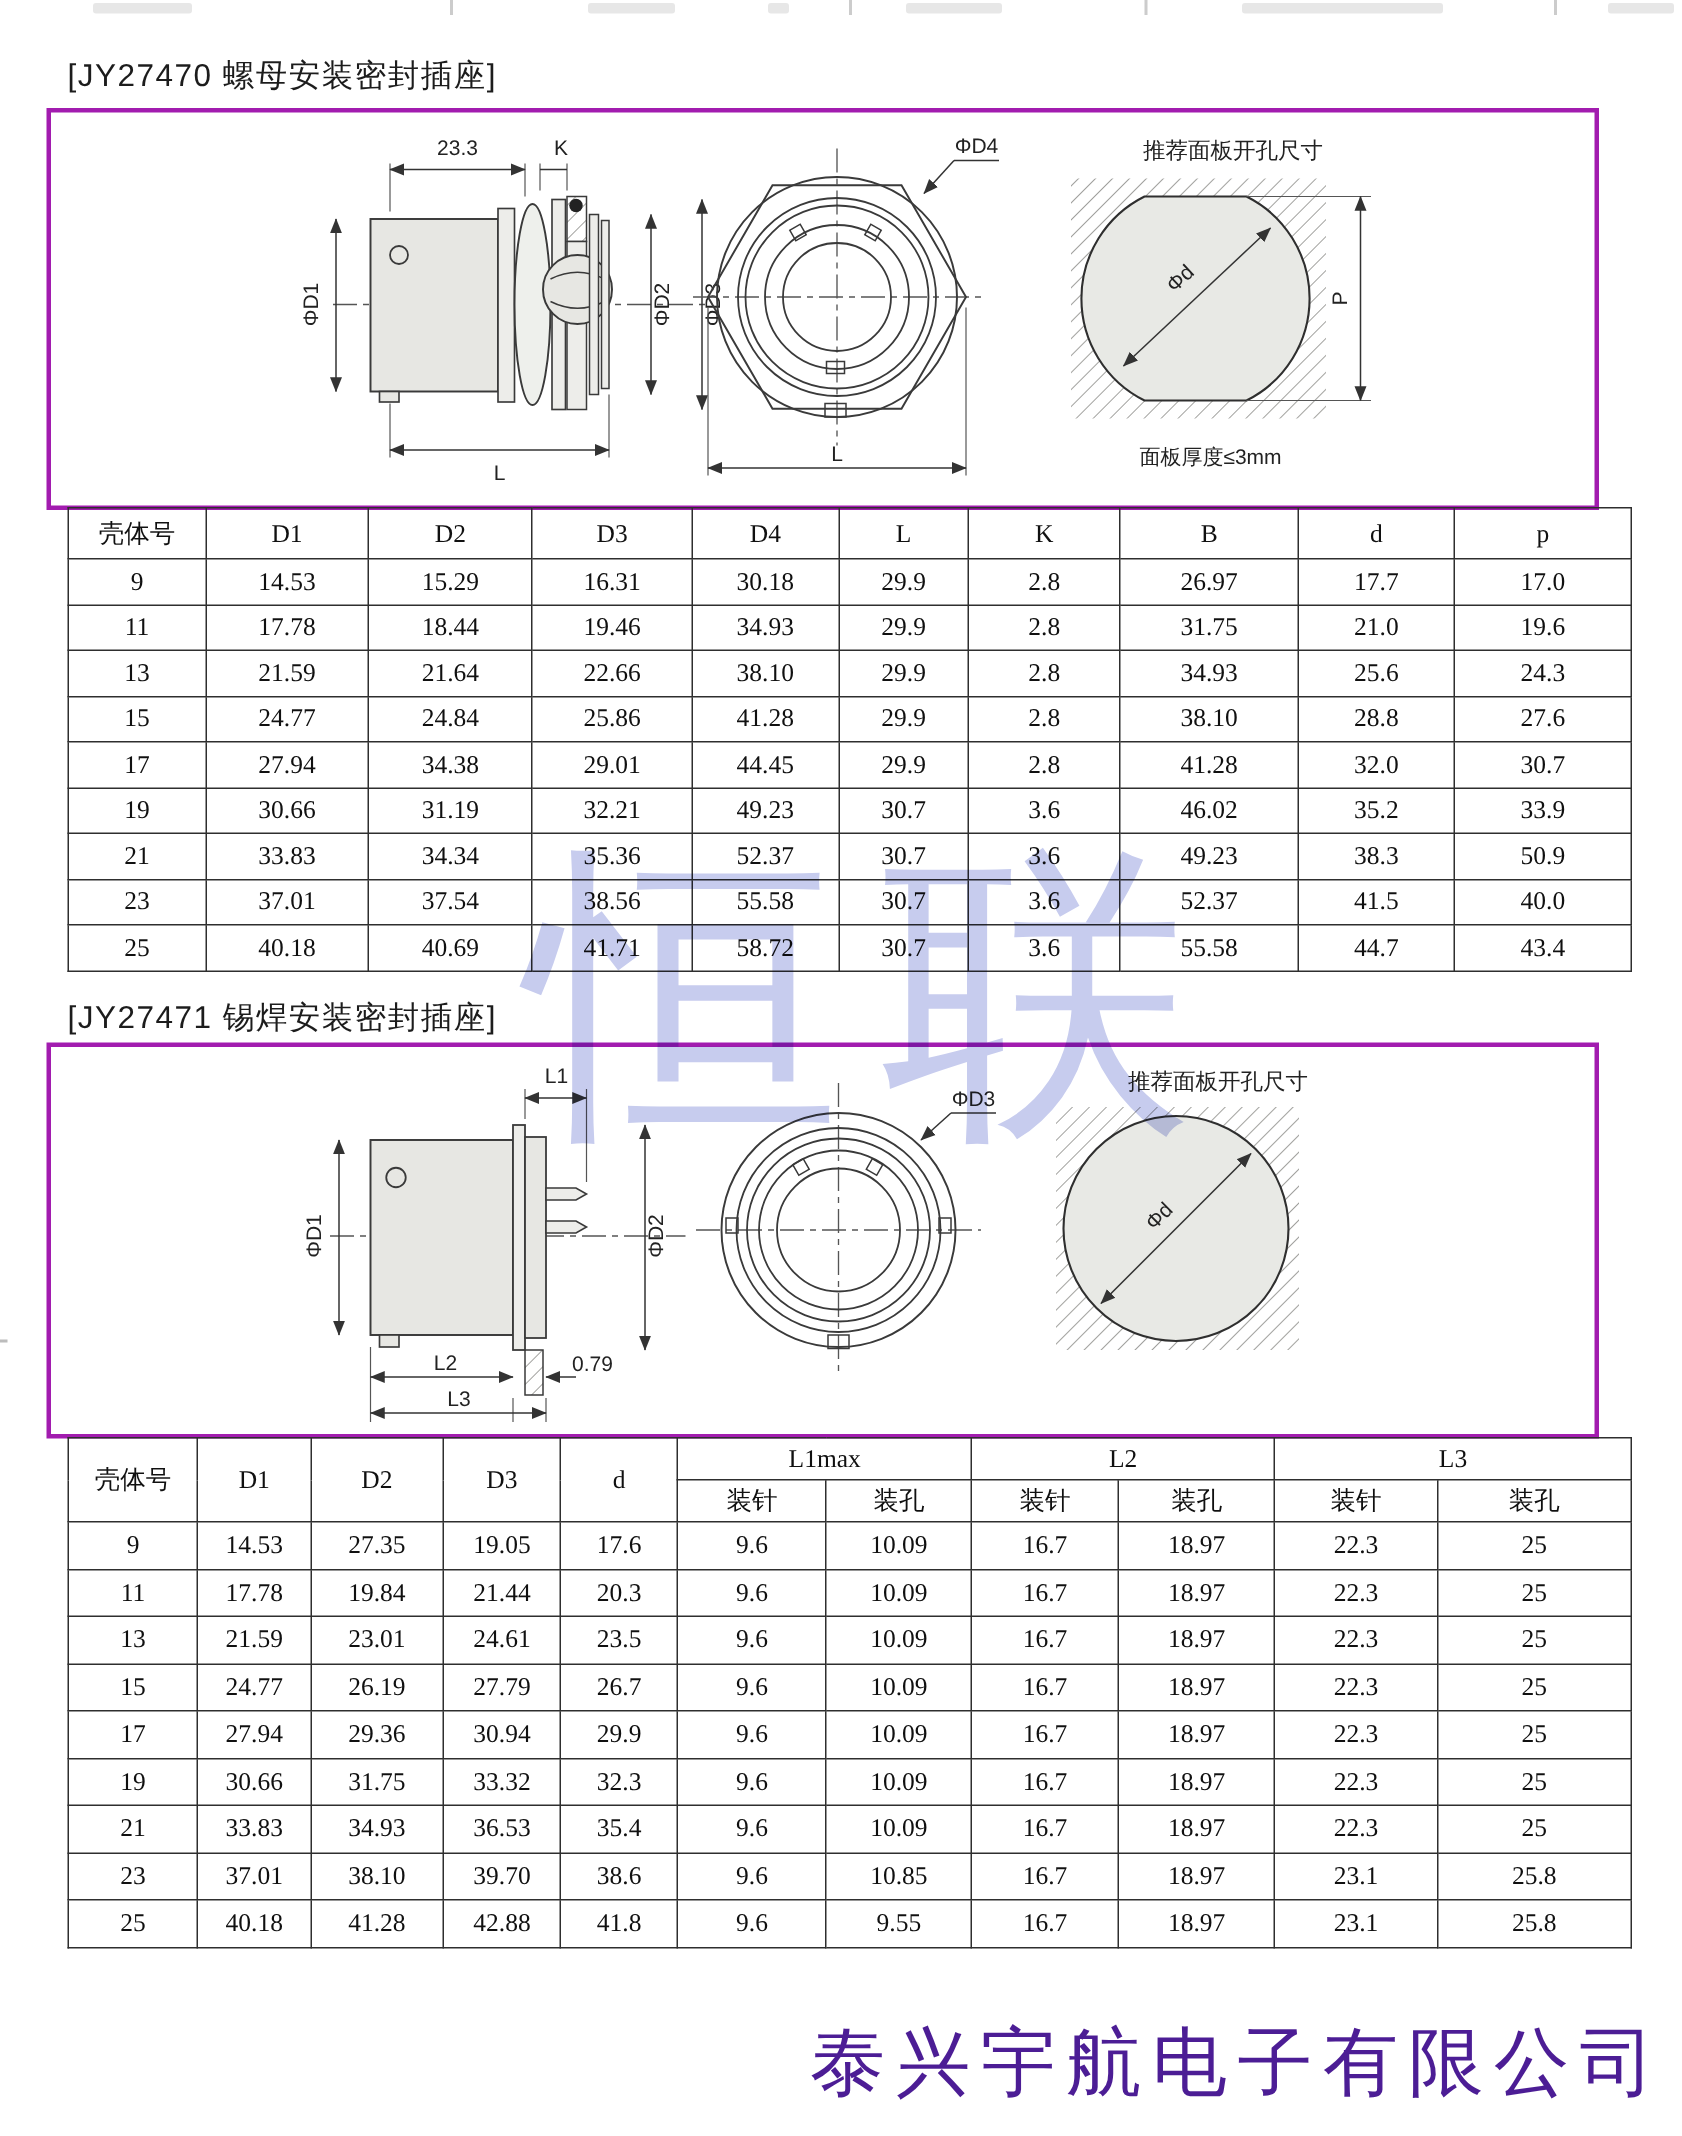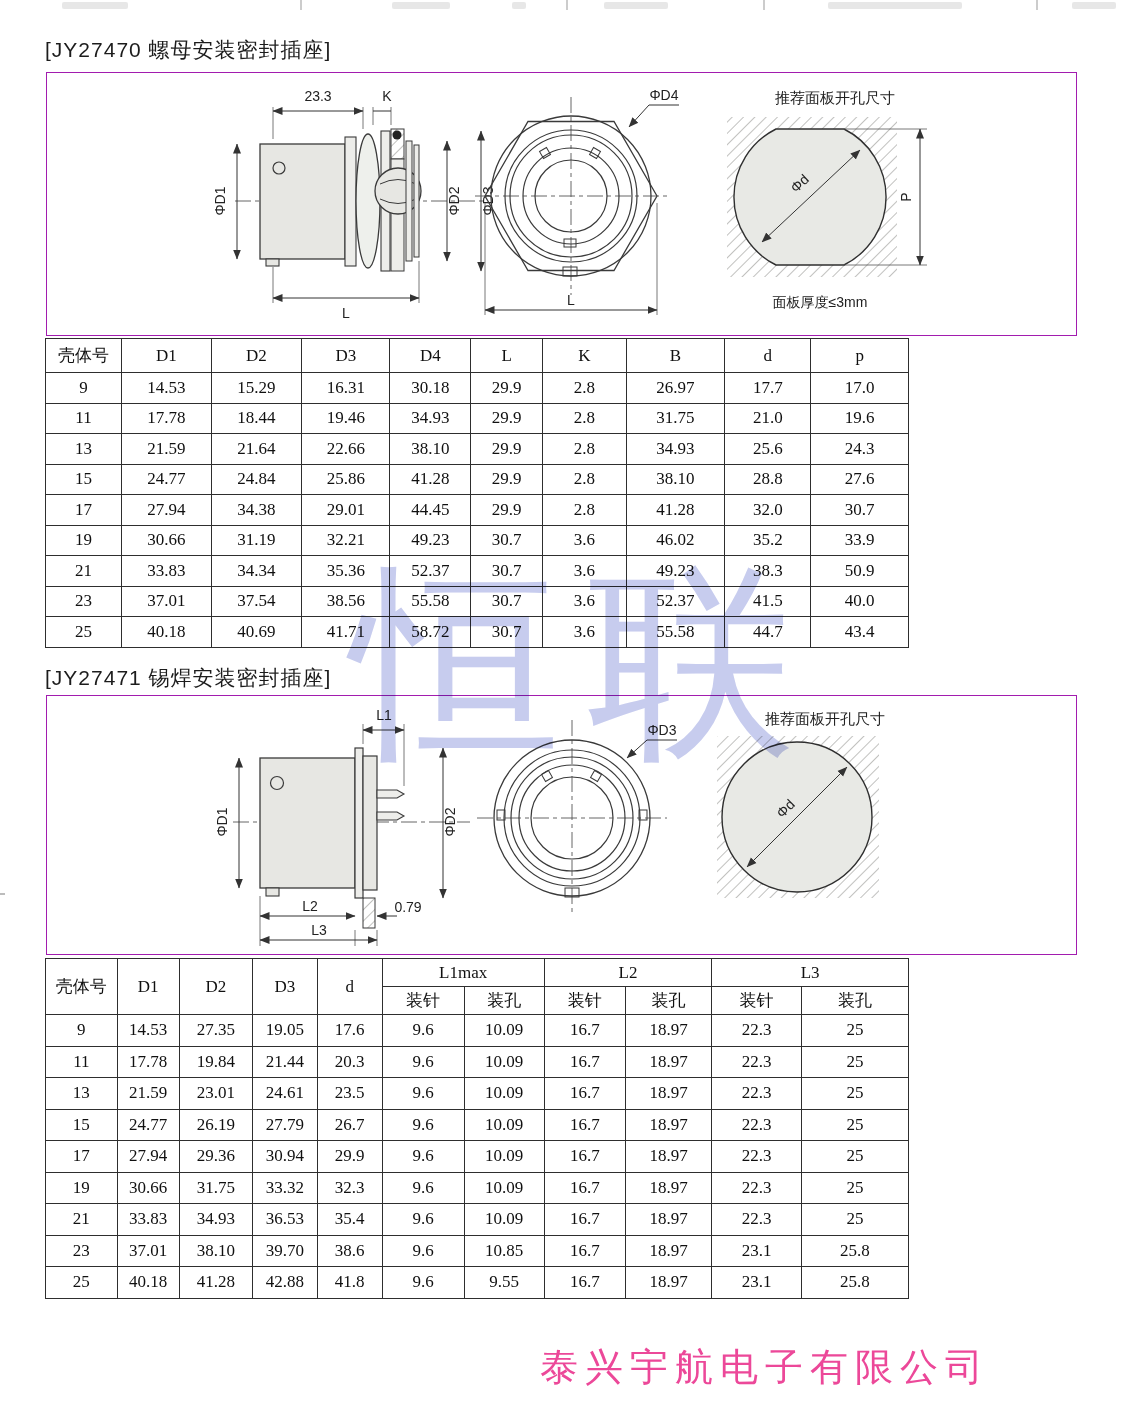--- a/index.html
+++ b/index.html
@@ -9,46 +9,46 @@
   }
   
   .top-artifact{position:absolute;top:2px;height:7px;background:#c9c9c9;opacity:.45;border-radius:2px;}
   .top-tick{position:absolute;top:0;width:2px;height:10px;background:#9a9a9a;opacity:.5;}
 
   .section-title{
     position:absolute;left:45px;font-family:"Liberation Sans", sans-serif;
     font-size:21px;letter-spacing:1px;color:#1c1c1c;white-space:nowrap;z-index:2;
   }
   .draw-box{
-    position:absolute;left:46px;width:1029px;border:1px solid #a21caf;background:transparent;z-index:2;
+    position:absolute;left:31px;width:1029px;border:3px solid #a21caf;background:transparent;z-index:2;
   }
   .draw-box svg{position:absolute;}
   svg text{font-family:"Liberation Sans", sans-serif;fill:#222;}
 
   table.spec{
-    position:absolute;left:45px;width:864px;border-collapse:collapse;table-layout:fixed;z-index:2;
+    position:absolute;left:45px;width:1043px;border-collapse:collapse;table-layout:fixed;z-index:2;
   }
   table.spec th, table.spec td{
     border:1.4px solid #2e2e2e;text-align:center;vertical-align:middle;
     font-size:17px;font-weight:normal;padding:0;color:#101010;
     font-family:"Liberation Serif", serif;
   }
   #table1 th{height:33px;} #table1 td{height:29.5px;}
   #table2 .h-row th{height:27px;} #table2 td{height:30.5px;}
 
   .wm-center{
     position:absolute;left:352px;top:556px;z-index:5;pointer-events:none;
     font-family:"Liberation Serif", serif;font-weight:normal;
     font-size:208px;line-height:1.05;letter-spacing:28px;color:#c7ccee;
     mix-blend-mode:multiply;white-space:nowrap;
   }
   .wm-bottom{
     position:absolute;left:540px;top:1342px;z-index:5;pointer-events:none;
-    font-family:"Liberation Serif", serif;font-size:38px;letter-spacing:7px;
-    color:#ec4899;mix-blend-mode:multiply;white-space:nowrap;
+    font-family:"Liberation Serif", serif;font-size:50px;letter-spacing:7px;
+    color:#4c1d95;mix-blend-mode:multiply;white-space:nowrap;
   }
   .edge-artifact{position:absolute;left:0;top:893px;width:5px;height:2px;background:#8f8f8f;opacity:.6;}
 </style>
 </head>
 <body>
 
 <svg width="0" height="0" style="position:absolute">
   <defs>
     <marker id="arr" viewBox="0 0 10 10" refX="9.5" refY="5" markerWidth="10" markerHeight="10" orient="auto-start-reverse">
       <path d="M0,1 L10,5 L0,9 z" fill="#333"></path>

